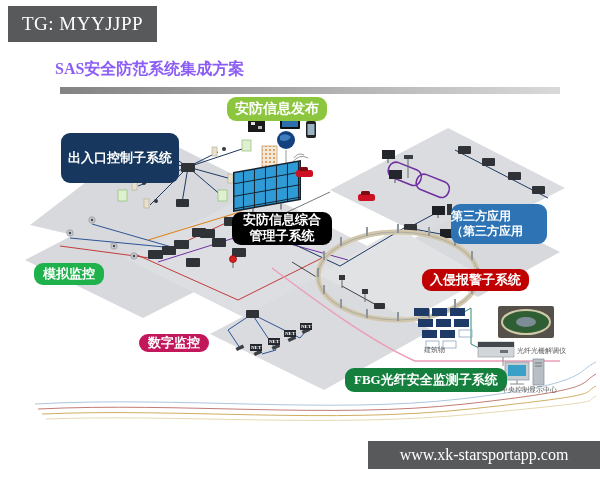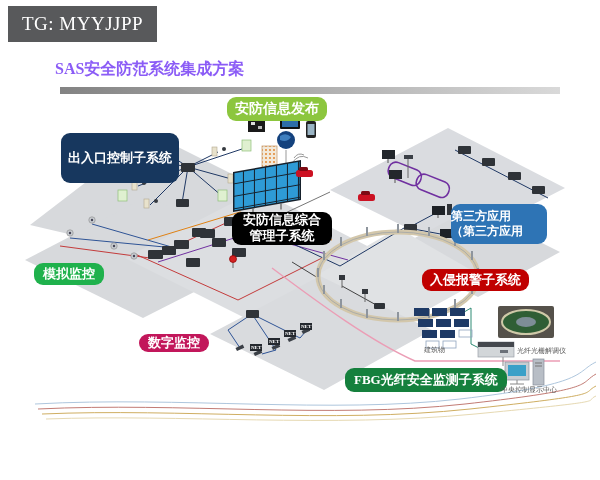--- a/index.html
+++ b/index.html
@@ -332,13 +332,14 @@
 
   <div class="small-cap cap-building">建筑物</div>
   <div class="small-cap cap-demod">光纤光栅解调仪</div>
   <div class="small-cap cap-center">中央控制显示中心</div>
 
   <span class="net" style="left:250px;top:344px;">NET</span>
   <span class="net" style="left:268px;top:338px;">NET</span>
   <span class="net" style="left:284px;top:330px;">NET</span>
   <span class="net" style="left:300px;top:323px;">NET</span>
 
+  <div class="wm-bottom">www.xk-starsportapp.com</div>
 </div>
 
 </body></html>

